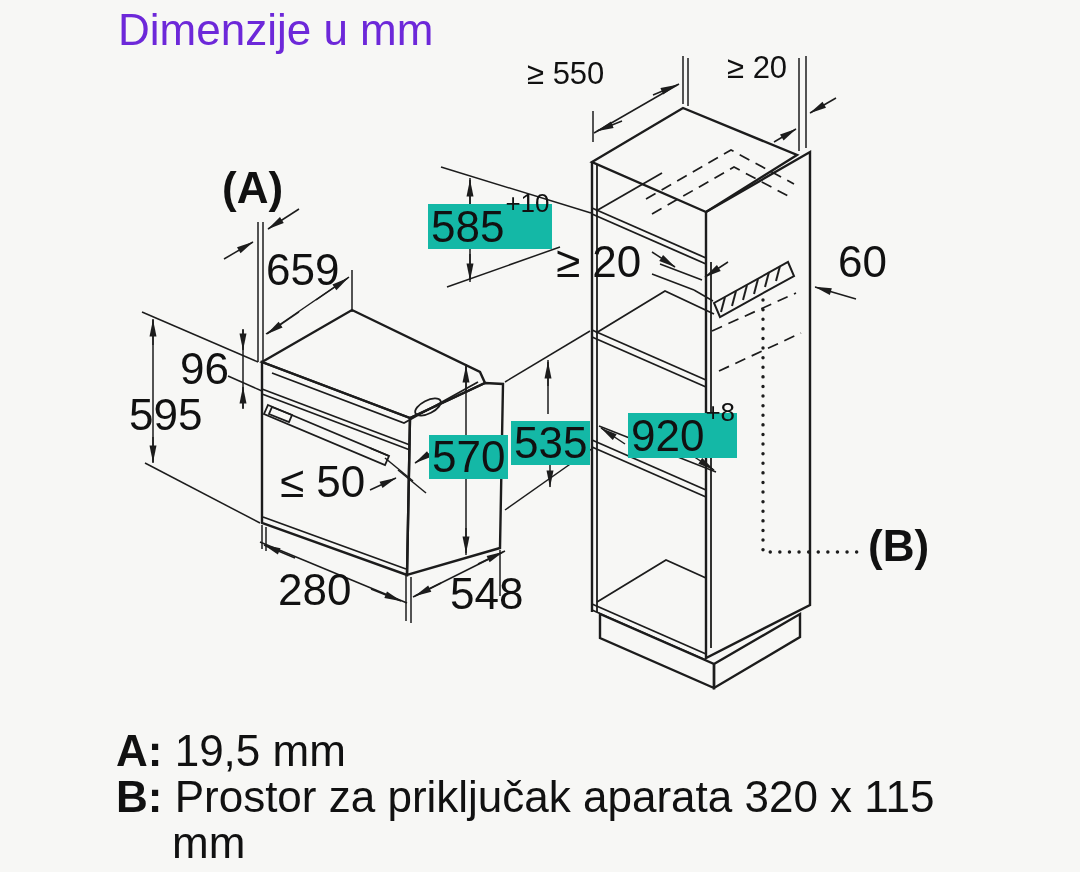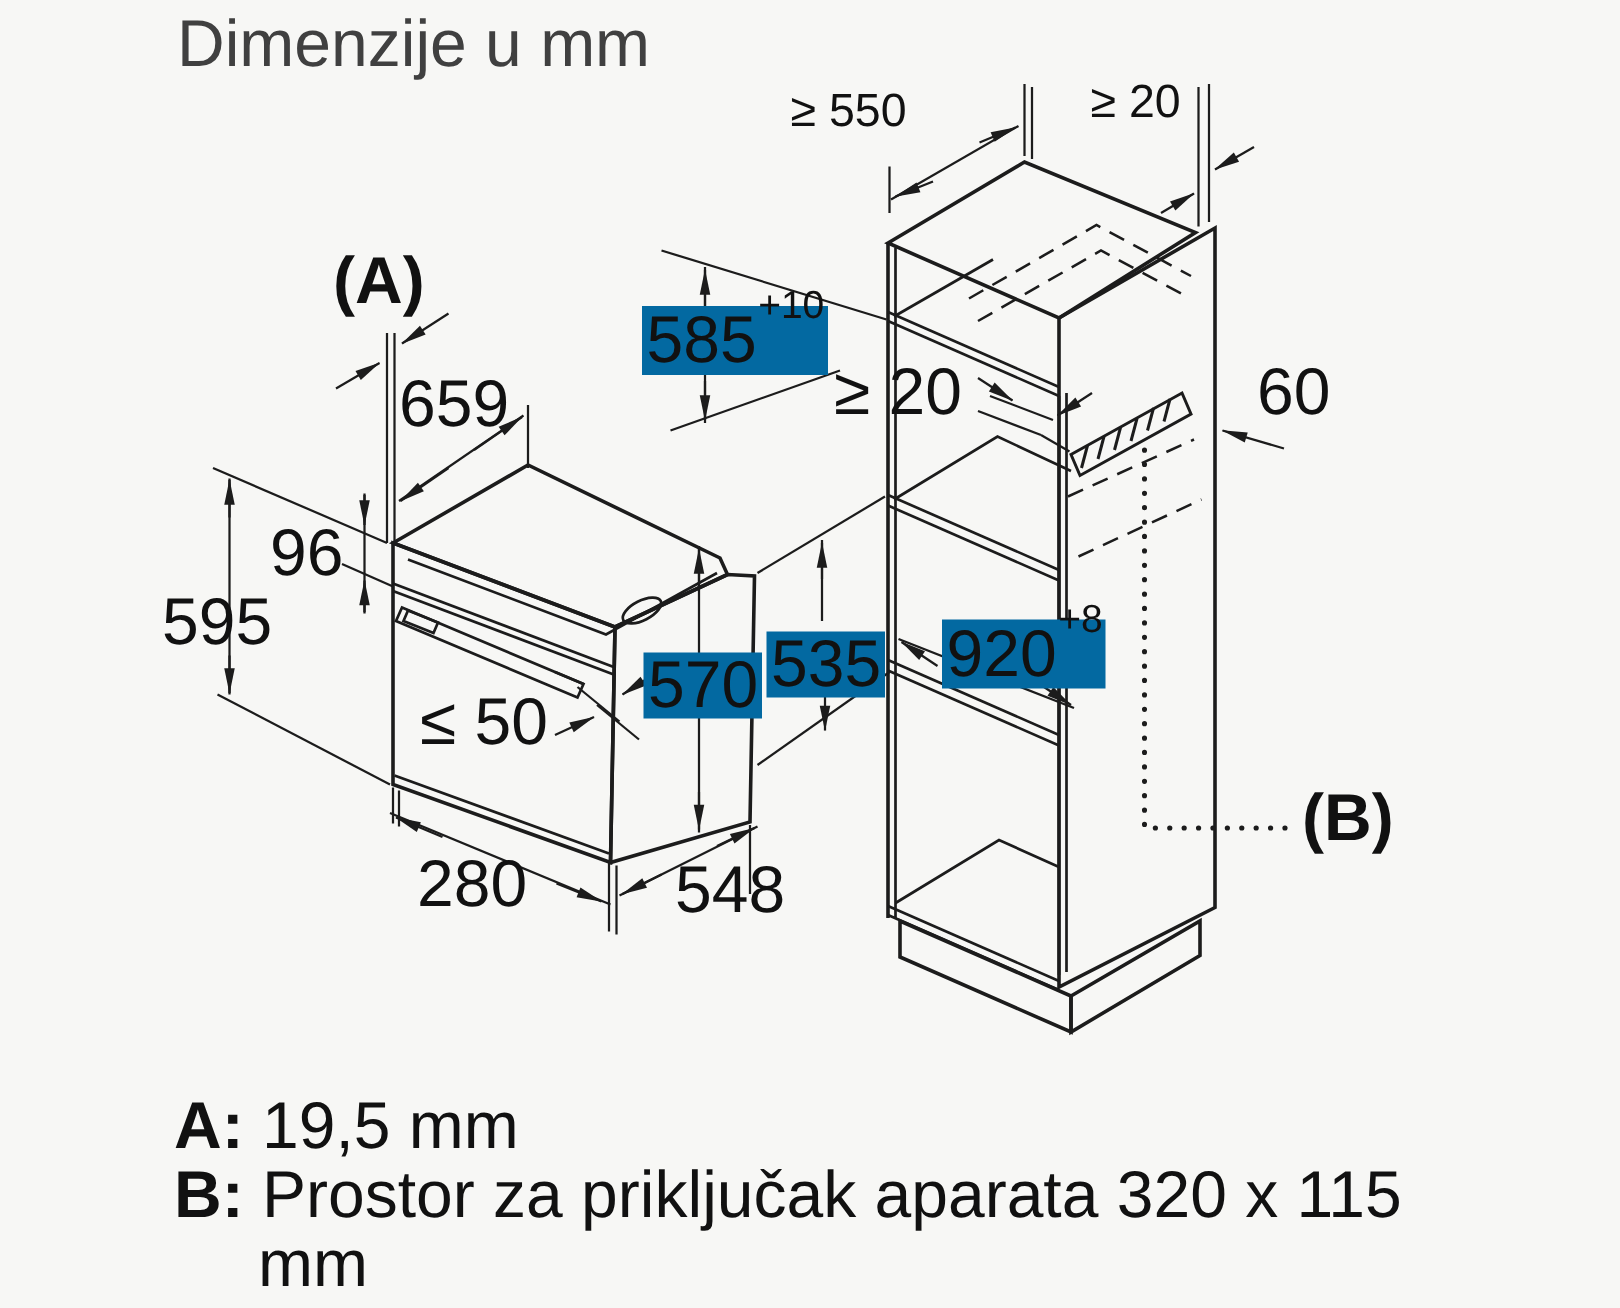--- a/index.html
+++ b/index.html
@@ -5,23 +5,23 @@
   html,body{margin:0;padding:0}
   body{
     width:1080px;height:872px;position:relative;overflow:hidden;
     background:#f7f7f5;color:#111;
     font-family:"Liberation Sans", sans-serif;
   }
   #diagram{position:absolute;left:0;top:0}
   .dim{position:absolute;font-size:44px;white-space:nowrap;line-height:1;color:#111}
   .sm{font-size:31px}
   .bold{font-weight:bold}
-  .bg{background:#0369a1;padding:0 3px}
+  .bg{background:#14b8a6;padding:0 3px}
   sup.d{font-size:26px;position:relative;top:-14px;left:1px;font-weight:normal}
-  .title{position:absolute;font-size:44px;line-height:1;color:#404040}
+  .title{position:absolute;font-size:44px;line-height:1;color:#6d28d9}
   .note{position:absolute;font-size:44px;line-height:46px;color:#111}
   .note b{font-weight:bold}
   #n-b{width:820px;padding-left:56px;text-indent:-56px}
   svg *{vector-effect:non-scaling-stroke}
   .o{stroke:#1c1c1c;stroke-width:2.4;fill:none;stroke-linejoin:miter}
   .i{stroke:#1c1c1c;stroke-width:1.8;fill:none}
   .d{stroke:#1c1c1c;stroke-width:1.5;fill:none}
   .a{stroke:#1c1c1c;stroke-width:1.5;fill:none;marker-end:url(#arw)}
   .dash{stroke:#1c1c1c;stroke-width:1.7;fill:none;stroke-dasharray:11 7}
   .dot{stroke:#1c1c1c;stroke-width:3.4;fill:none;stroke-dasharray:0.1 9.5;stroke-linecap:round}
@@ -203,21 +203,21 @@
 
 <div class="dim bold" style="left:222px;top:166px">(A)</div>
 <div class="dim" style="left:266px;top:248px">659</div>
 
 <div class="dim bg" style="left:428px;top:204px"><span>585</span><sup class="d">+10</sup></div>
 
 <div class="dim" style="left:556px;top:240px">≥ 20</div>
 <div class="dim" style="left:838px;top:240px">60</div>
 
 <div class="dim" style="left:180px;top:347px">96</div>
-<div class="dim" style="left:108px;top:393px">595</div>
+<div class="dim" style="left:129px;top:393px">595</div>
 <div class="dim" style="left:280px;top:460px">≤ 50</div>
 <div class="dim bg" style="left:429px;top:435px">570</div>
 <div class="dim bg" style="left:511px;top:421px">535</div>
 
 <div class="dim bg" style="left:628px;top:413px"><span>920</span><sup class="d">+8</sup></div>
 
 <div class="dim" style="left:278px;top:568px">280</div>
 <div class="dim" style="left:450px;top:572px">548</div>
 <div class="dim bold" style="left:868px;top:524px">(B)</div>
 

